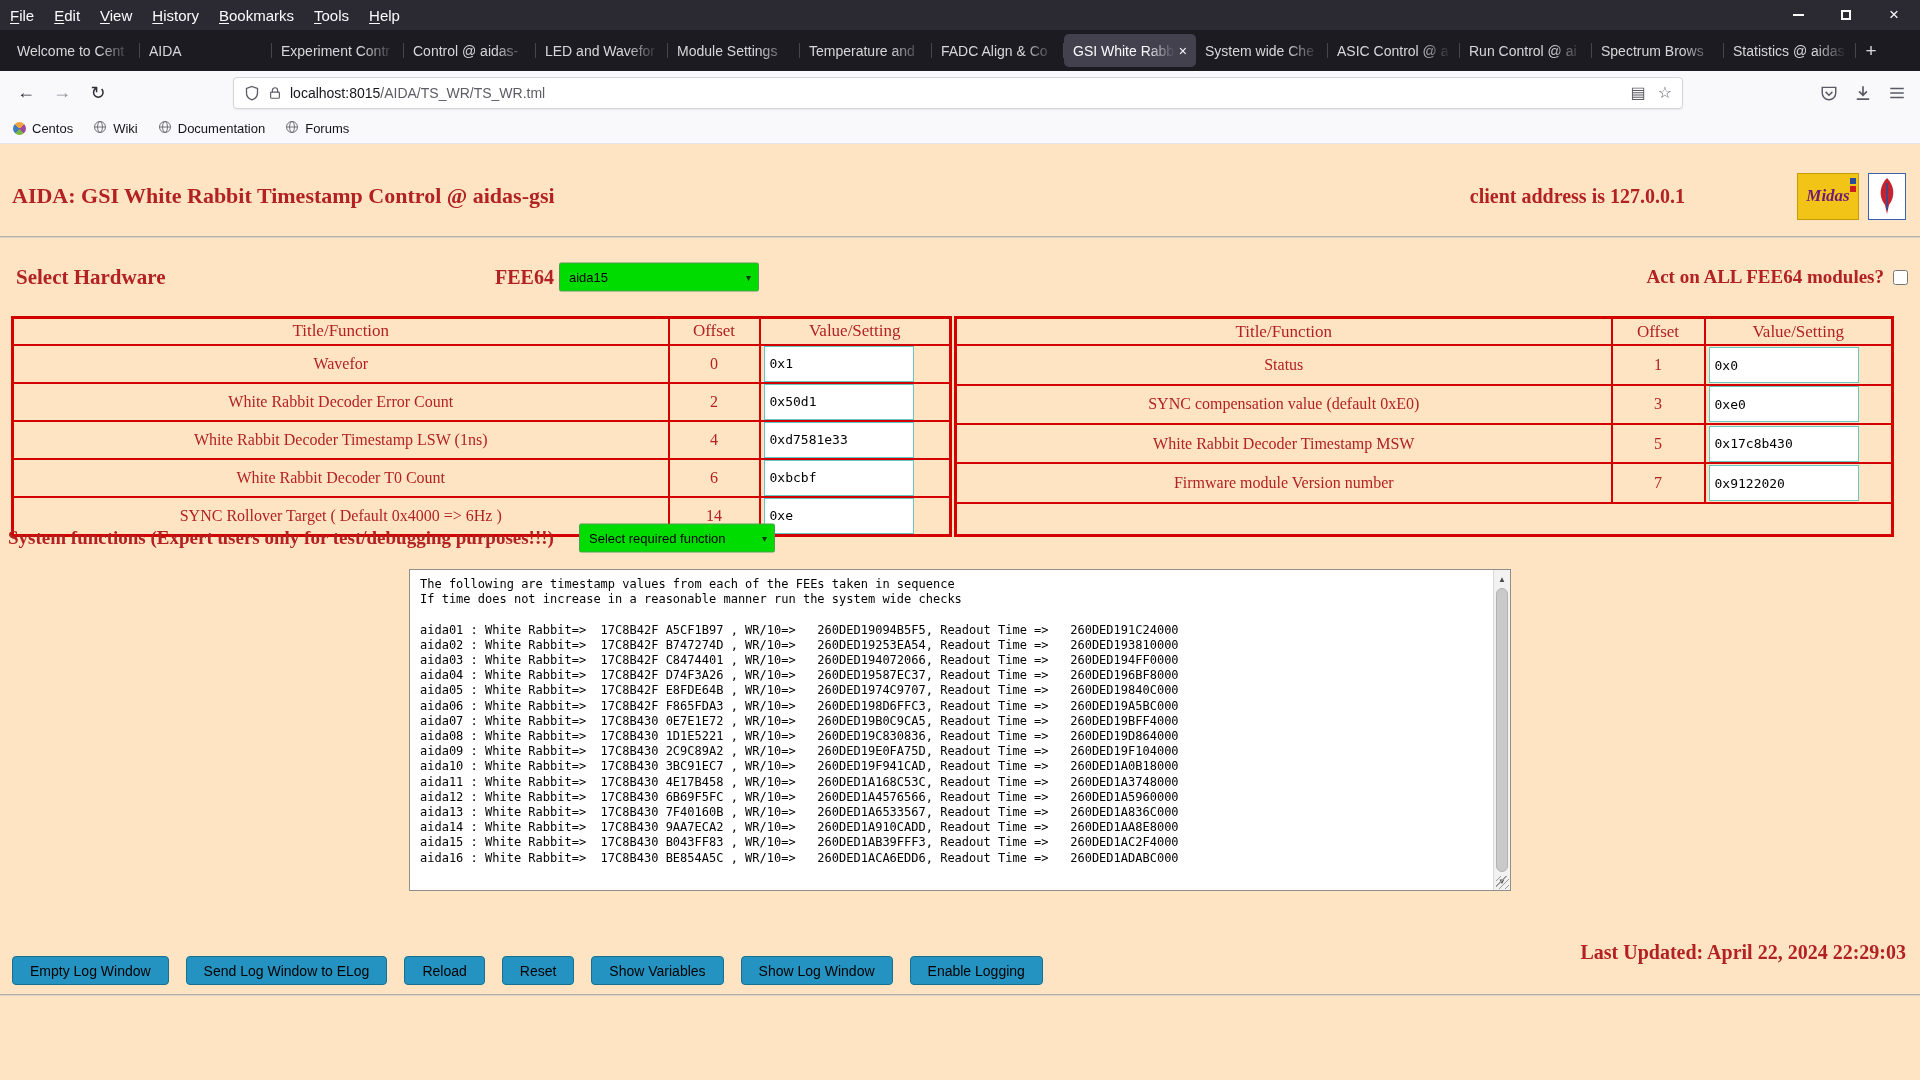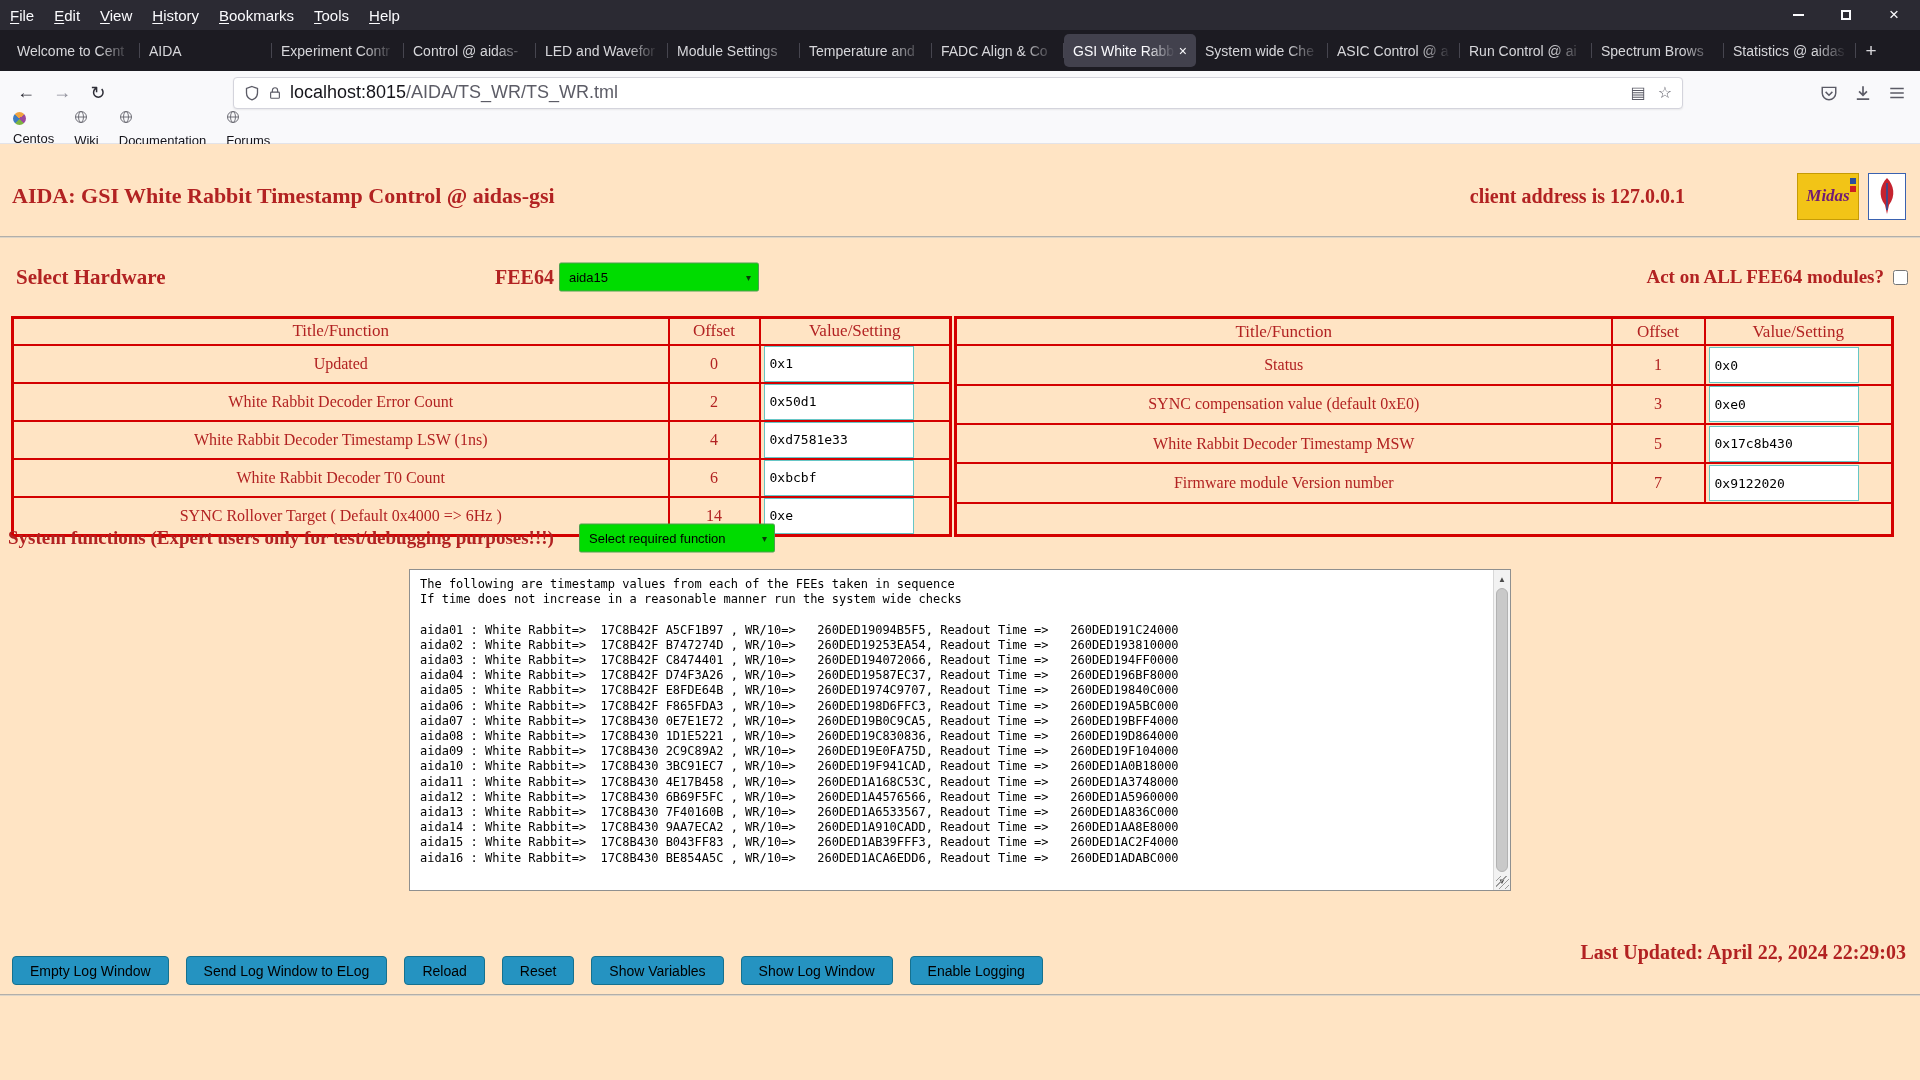--- a/index.html
+++ b/index.html
@@ -49,33 +49,33 @@
     width:32px; height:32px; display:flex; align-items:center; justify-content:center;
     font-size:18px; color:#2f2f38; border-radius:4px; flex:none;
   }
   .nav-btn.fwd { color:#8f8f9a; }
   .urlbar {
     margin-left:115px; width:1450px; height:32px; background:#ffffff;
     border:1px solid #d4d4dc; border-radius:4px; display:flex; align-items:center;
     padding:0 10px; box-shadow:0 1px 2px rgba(0,0,0,.07); flex:none;
   }
   .url-icon { display:flex; align-items:center; margin-right:8px; flex:none; }
-  .url-text { font-size:18px; flex:1; white-space:nowrap; overflow:hidden; }
+  .url-text { font-size:14px; flex:1; white-space:nowrap; overflow:hidden; }
   .url-host { color:#15141a; }
   .url-path { color:#5c5c66; }
   .page-action { margin-left:12px; color:#5b5b66; font-size:16px; flex:none; }
   .nav-right { margin-left:auto; display:flex; align-items:center; gap:16px; padding-right:4px; }
   .nav-right > span { display:flex; align-items:center; }
 
   .bookmarksbar {
     height:30px; background:#f9f9fb; border-bottom:1px solid #e3e3e8;
     display:flex; align-items:center; padding:0 13px; gap:20px;
     font-size:13px; color:#15141a;
   }
-  .bm-item { display:flex; align-items:flex-start; gap:6px;flex-direction:column; }
+  .bm-item { display:flex; align-items:center; gap:6px; }
   .centos-dot { width:13px; height:13px; border-radius:50%; flex:none;
     background:conic-gradient(#9c4a9c 0 25%, #7cb342 0 50%, #3f7cbf 0 75%, #efa341 0 100%);
     transform:rotate(45deg); }
 
   
   .content {
     position:relative; height:936px; background:#ffe4c4;
     color:#b22222; font-family:"Liberation Serif", serif;
   }
   .header { position:absolute; top:0; left:0; right:0; height:92px; display:flex; align-items:center; padding:12px 14px 0 12px; }
@@ -338,21 +338,21 @@
           <col style="width:91px">
           <col style="width:191px">
         </colgroup>
       <tbody>
           <tr>
         <th>Title/Function</th>
         <th>Offset</th>
         <th>Value/Setting</th>
       </tr>
       <tr>
-        <td class="cell-title">Updated</td>
+        <td class="cell-title">Wavefor</td>
         <td class="cell-offset">0</td>
         <td class="cell-value"><input class="reg-input" value="0x1" style=""></td>
       </tr>
       <tr>
         <td class="cell-title">White Rabbit Decoder Error Count</td>
         <td class="cell-offset">2</td>
         <td class="cell-value"><input class="reg-input" value="0x50d1" style=""></td>
       </tr>
       <tr>
         <td class="cell-title">White Rabbit Decoder Timestamp LSW (1ns)</td>

